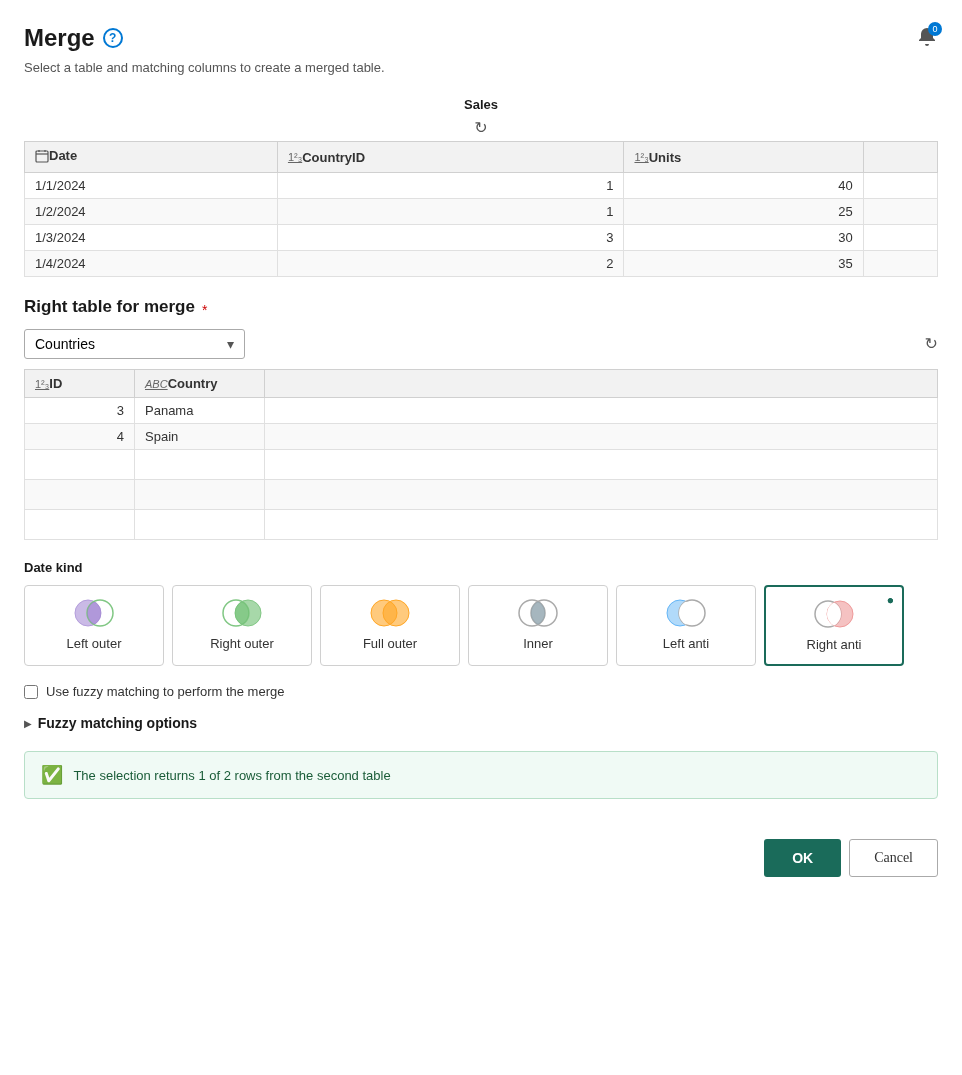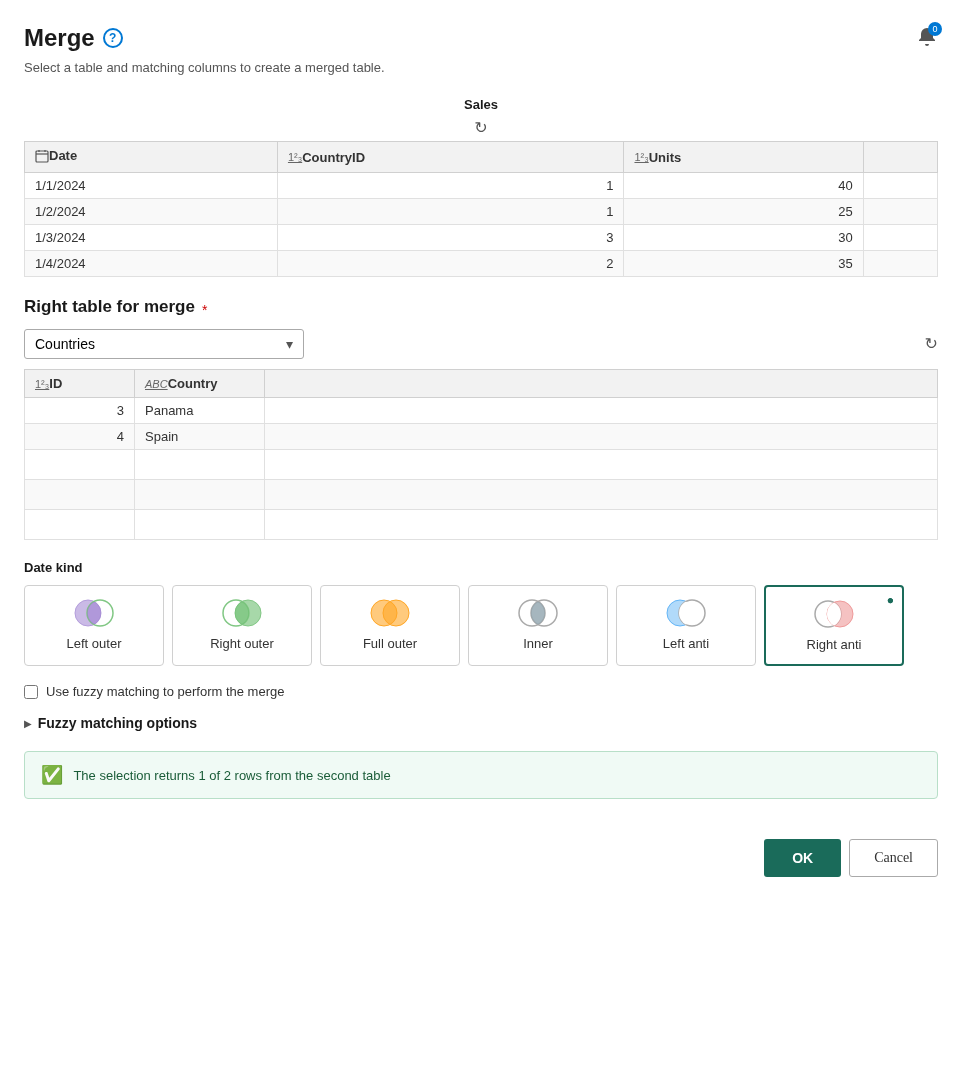--- a/index.html
+++ b/index.html
@@ -135,21 +135,21 @@
       margin-left: 3px;
     }
 
     .dropdown-row {
       display: flex;
       align-items: center;
       gap: 10px;
       margin-bottom: 10px;
     }
     .dropdown-select {
-      width: 280px;
+      width: 221px;
       padding: 6px 10px;
       border: 1px solid #aaa;
       border-radius: 3px;
       font-size: 14px;
       background: #fff;
       cursor: pointer;
       display: flex;
       align-items: center;
       justify-content: space-between;
     }

